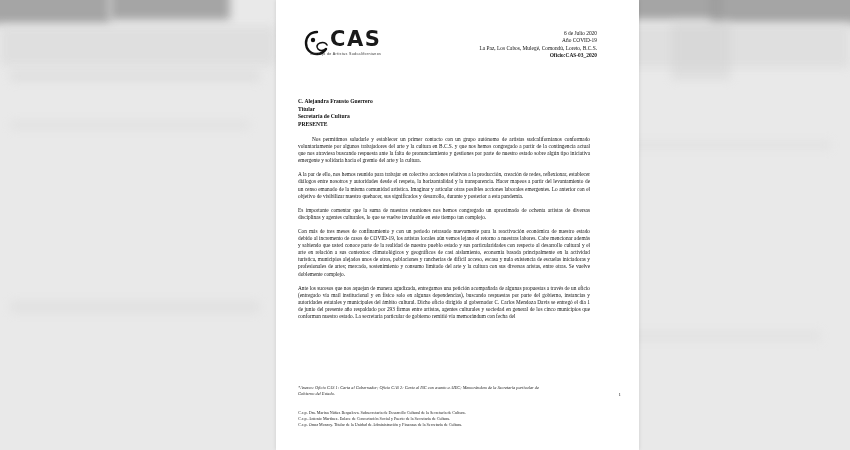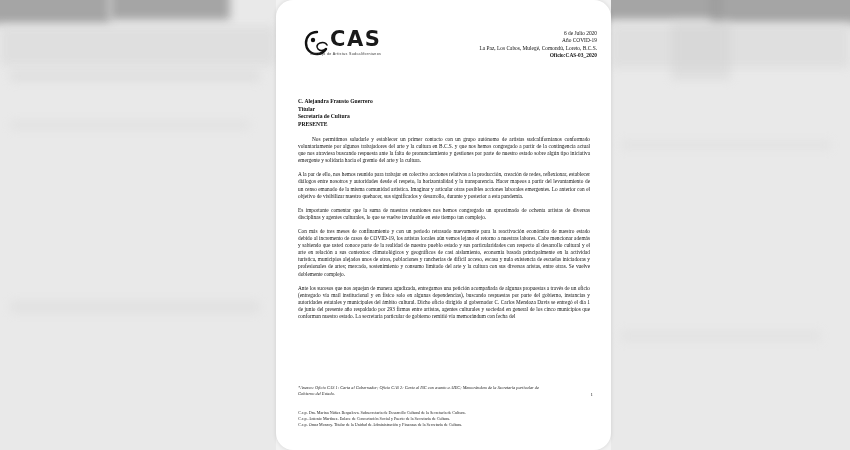--- a/index.html
+++ b/index.html
@@ -36,26 +36,25 @@
     filter: blur(5px);
     opacity: 0.85;
   }
   .blur-block.dark { background: #9a9a9a; }
   .blur-block.light { background: #dedede; }
 
   .doc {
     position: absolute;
     left: 276px;
     top: 0;
-    width: 335px;
+    width: 363px;
     height: 450px;
     background: #ffffff;
     box-shadow: 0 0 4px rgba(0,0,0,0.12);
     overflow: hidden;
-    border-radius: 17px;
   }
 
   
   .letterhead {
     position: absolute;
     left: 0; top: 0;
     width: 335px;
     height: 78px;
   }
   .logo {

